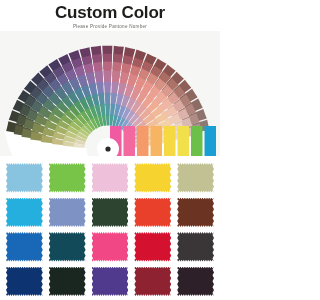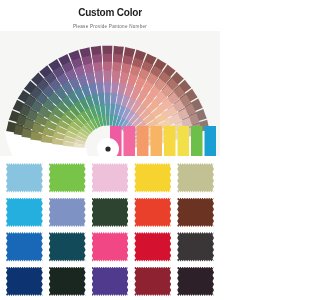--- a/index.html
+++ b/index.html
@@ -17,21 +17,21 @@
 
   
   .header {
     width: 220px;
     background: #ffffff;
     text-align: center;
     padding-top: 5px;
     box-sizing: border-box;
   }
   .title {
-    font-size: 10px;
+    font-size: 17px;
     font-weight: bold;
     color: #1d1d1b;
     letter-spacing: -0.2px;
     line-height: 15px;
     margin: 0;
   }
   .subtitle {
     font-size: 4.6px;
     color: #6a6a68;
     letter-spacing: 0.25px;

